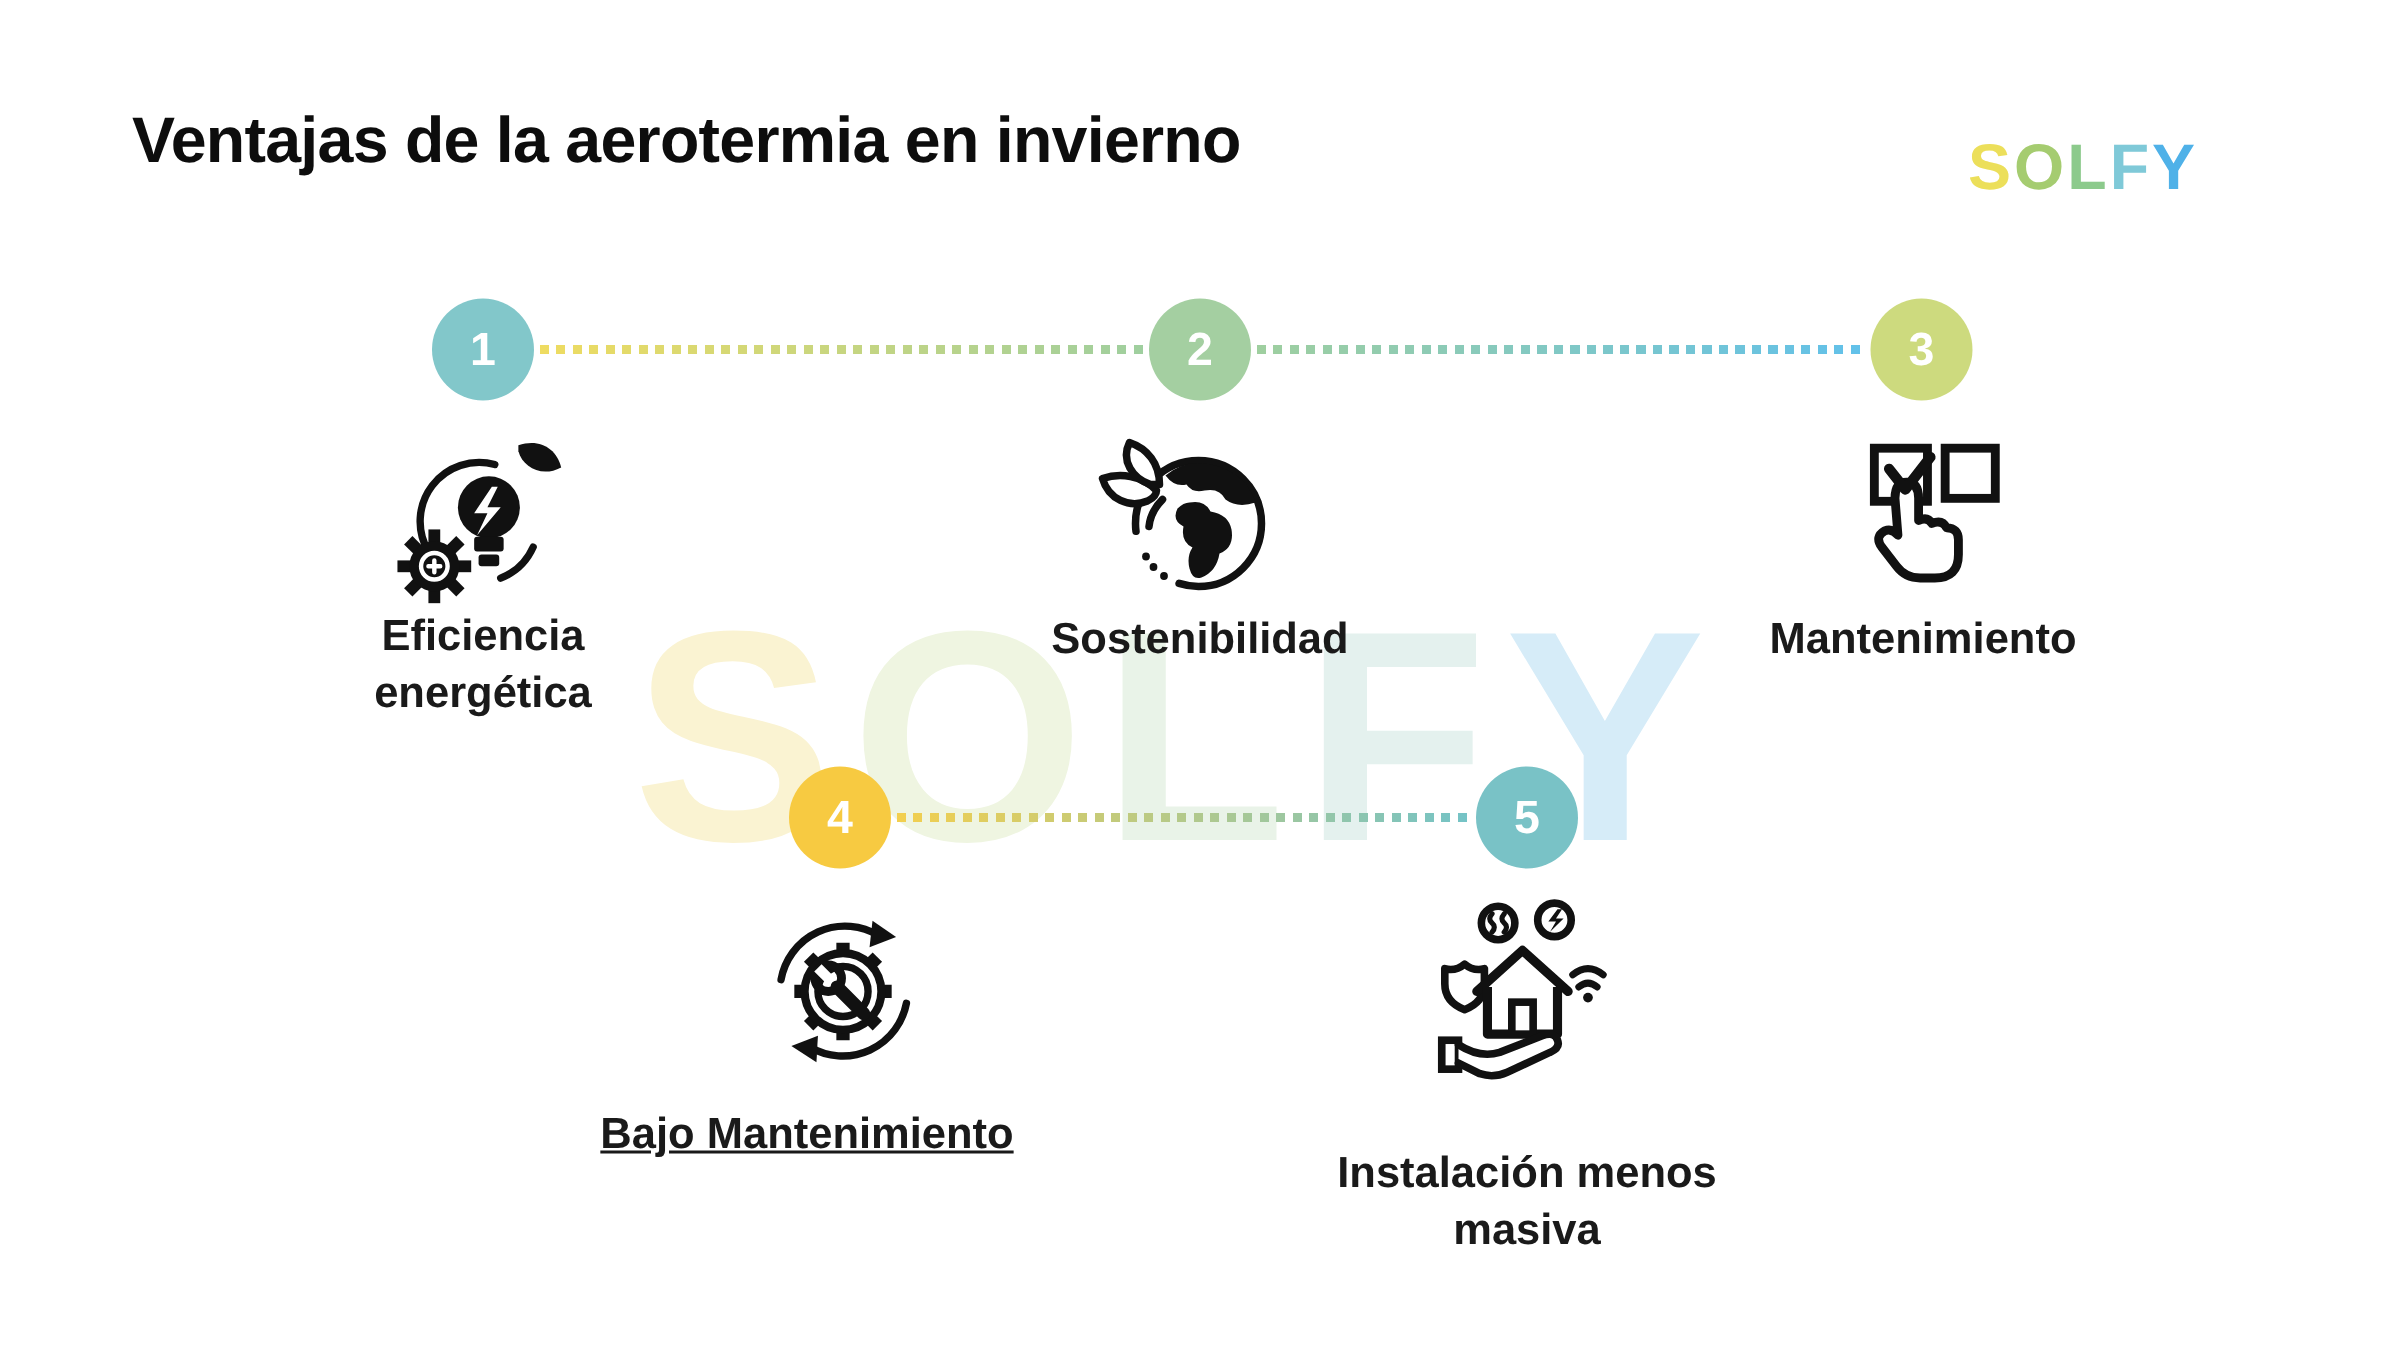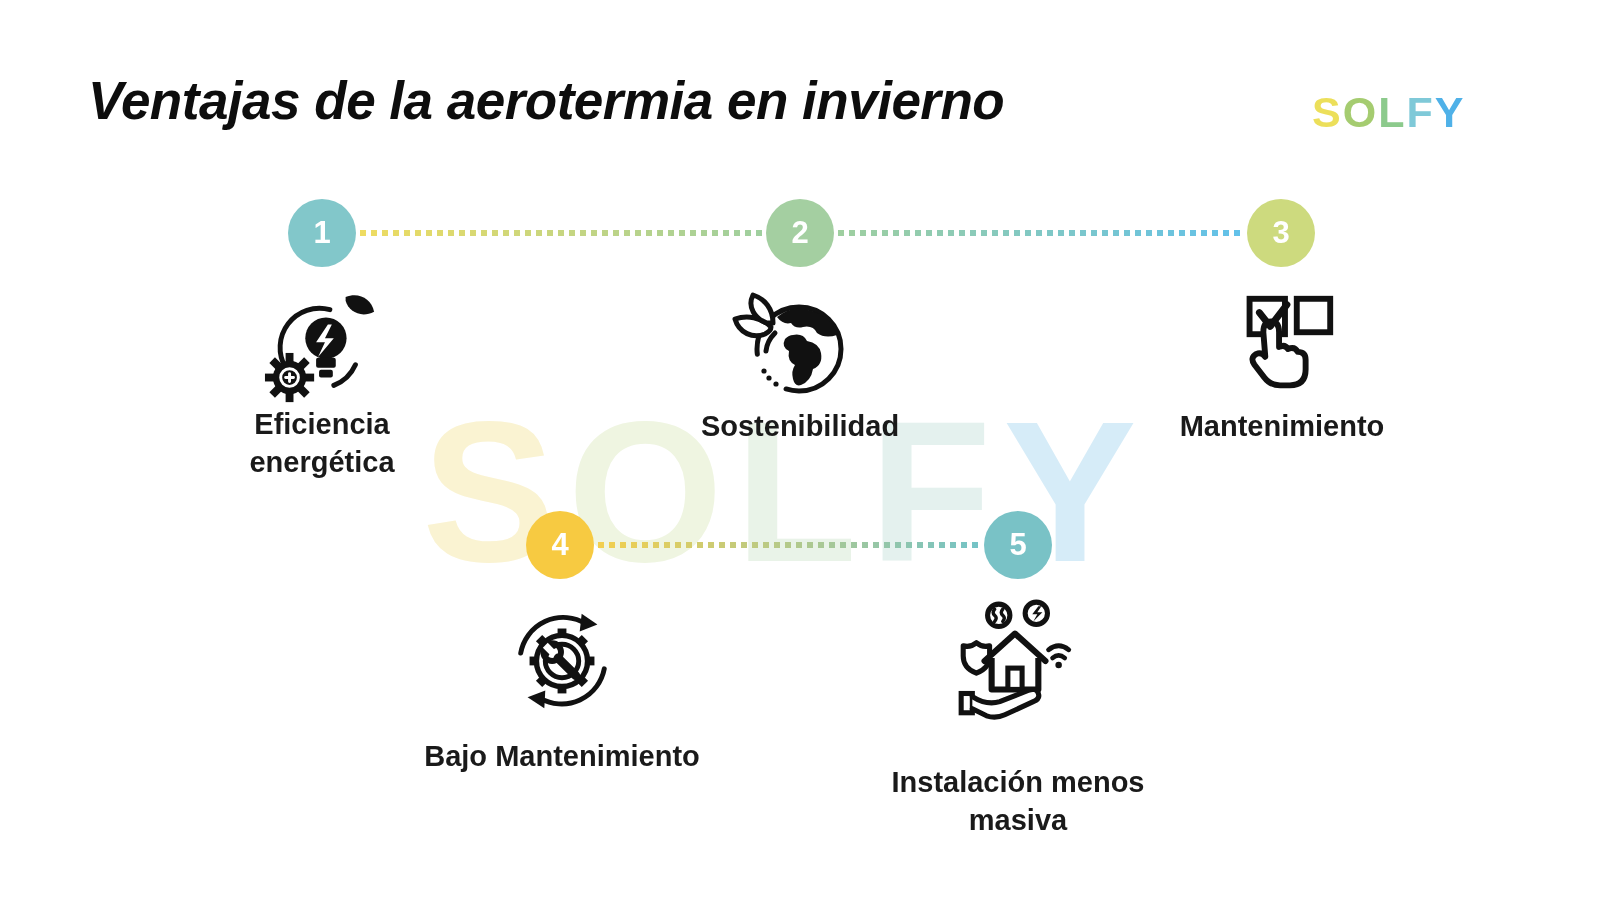--- a/index.html
+++ b/index.html
@@ -1,22 +1,22 @@
 <!DOCTYPE html>
 <html><head>
 <meta charset="utf-8">
 <style>
   * { margin:0; padding:0; box-sizing:border-box; }
   html,body { width:1600px; height:900px; background:#ffffff; overflow:hidden;
               font-family:"Liberation Sans", sans-serif; }
   .stage { position:relative; width:1600px; height:900px; background:#ffffff; }
 
   
-  .title { position:absolute; left:88px; top:70px; font-size:53px; font-weight:800;
-           color:#0d0d0d; letter-spacing:-0.5px;font-style:italic; }
+  .title { position:absolute; left:88px; top:70px; font-size:43px; font-weight:800;
+           color:#0d0d0d; letter-spacing:-0.5px; }
 
   
   .logo { position:absolute; left:1312px; top:88px; font-size:43px; font-weight:800;
           letter-spacing:2px; display:flex; }
   .logo span { display:inline-block; }
   .lg0{color:#ecdf5a;} .lg1{color:#a5cc70;} .lg2{color:#8cca8c;}
   .lg3{color:#7fc9d8;} .lg4{color:#4fb1e8;}
 
   
   .watermark { position:absolute; left:422px; top:392px; font-size:200px; font-weight:800;
@@ -53,21 +53,21 @@
   .i4 { left:503px; top:600px; }
   .i5 { left:950px; top:598px; }
 
   
   .step-label { position:absolute; transform:translateX(-50%);
                 font-size:29px; font-weight:800; color:#1a1a1a; text-align:center;
                 line-height:1.3; z-index:3; }
   .l1 { left:322px; top:406px; width:260px; }
   .l2 { left:800px; top:408px; width:400px; }
   .l3 { left:1282px; top:408px; width:400px; }
-  .l4 { left:562px; top:738px; width:420px; }
+  .l4 { left:538px; top:738px; width:420px;text-decoration:underline; }
   .l5 { left:1018px; top:764px; width:330px;text-align:center; }
 </style>
 </head>
 <body>
 
 <div class="stage">
 
   <div class="watermark" aria-hidden="true">
     <span class="wm0">S</span>
     <span class="wm1">O</span>

